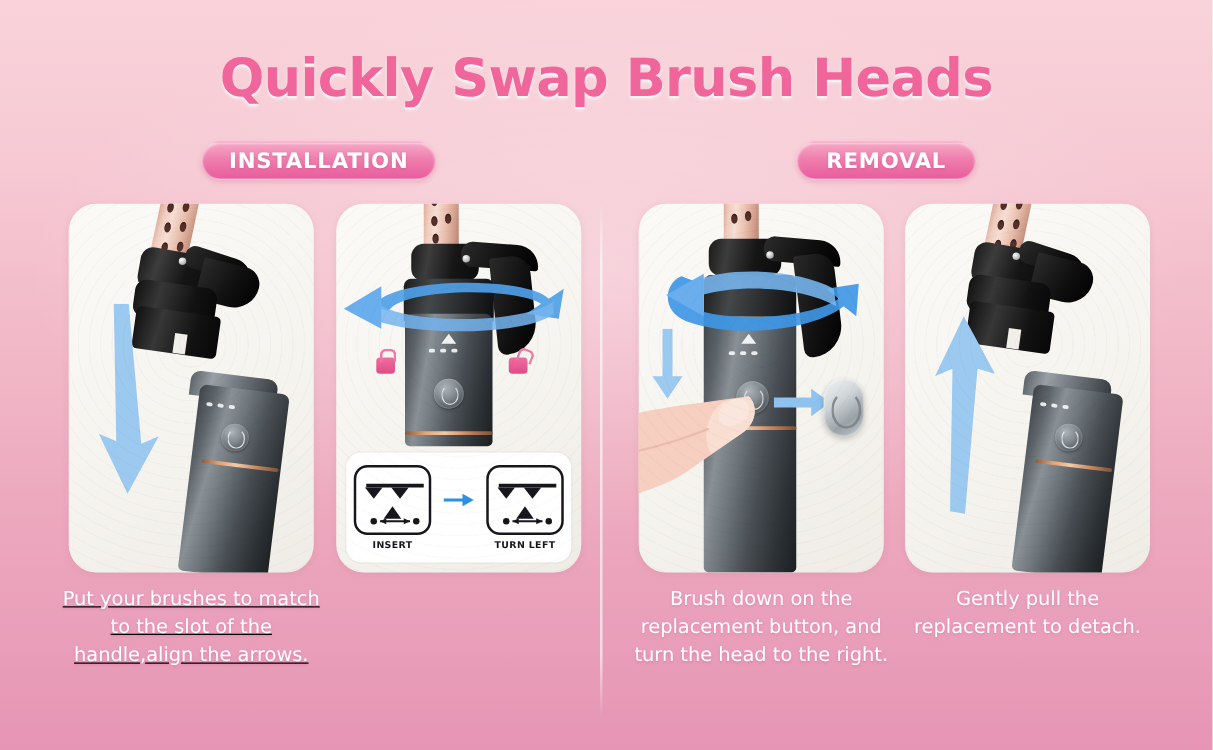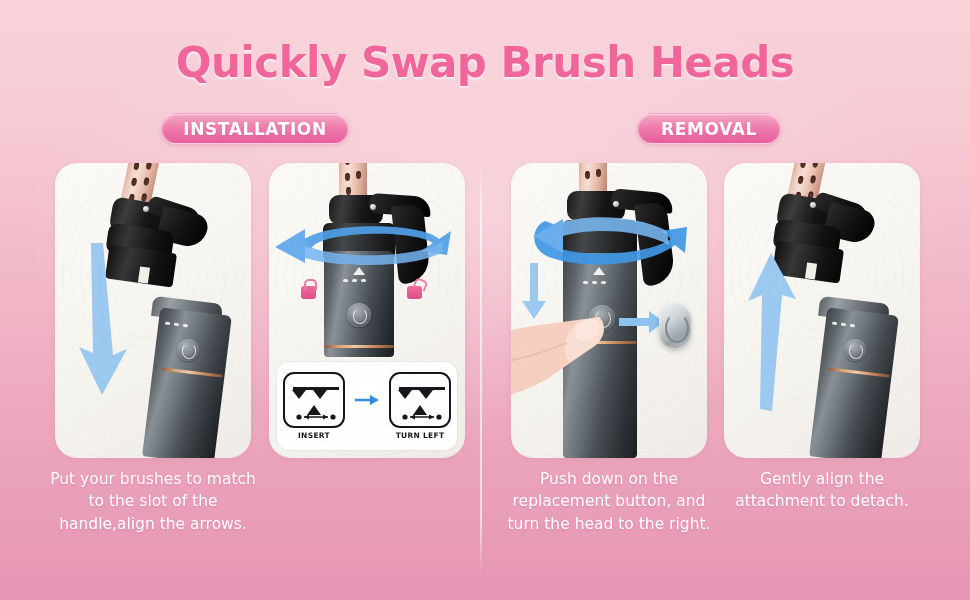--- a/index.html
+++ b/index.html
@@ -76,21 +76,21 @@
         rgba(255,255,255,0.62) 88%,
         rgba(255,255,255,0.0) 100%);
   }
 
   
   .panel {
     position: absolute;
     top: 163px;
     width: 196px;
   }
-  #panel-1 { left: 55px; }
+  #panel-1 { left: 55px; text-decoration: underline; }
   #panel-2 { left: 269px; }
   #panel-3 { left: 511px; }
   #panel-4 { left: 724px; }
 
   .card {
     position: relative;
     width: 196px;
     height: 295px;
     border-radius: 22px;
     background: linear-gradient(150deg, #fbfaf7 0%, #f6f4ef 55%, #efece6 100%);
@@ -499,21 +499,21 @@
     <svg class="finger" style="left:-4px;top:140px;" width="110" height="110" viewBox="0 0 110 110">
       <path d="M92,14 C100,22 98,36 86,44 L40,76 C24,86 2,92 -8,96 L-8,30
                C8,26 30,22 48,20 Z" fill="#f6cfc0"></path>
       <path d="M92,14 C100,22 98,36 86,44 L62,60 C54,48 58,28 72,18 Z" fill="#f9ded2"></path>
       <ellipse cx="80" cy="27" rx="13" ry="10" transform="rotate(-32 80 27)" fill="#fbe6dd"></ellipse>
       <path d="M-8,60 C14,56 40,48 60,40" stroke="#e9bcab" stroke-width="1.6" fill="none"></path>
     </svg>
 
     <div class="loose-btn" style="left:148px;top:140px;"></div>
   </div>
-  <div class="caption">Push down on the replacement button, and turn the head to the right.</div>
+  <div class="caption">Brush down on the replacement button, and turn the head to the right.</div>
 </div>
 
 <div class="panel" id="panel-4">
   <div class="card">
     <div class="art">
       <div class="brush-rod" style="left:66px;top:-8px;width:30px;height:62px;transform:rotate(12deg);">
         <div class="hole" style="left:6px;top:6px;"></div>
         <div class="hole" style="left:18px;top:3px;"></div>
         <div class="hole" style="left:7px;top:22px;"></div>
         <div class="hole" style="left:19px;top:19px;"></div>
@@ -535,14 +535,14 @@
           <i></i>
       </div>
       <div class="power-btn" style="left:120px;top:176px;width:22px;height:22px;"></div>
       <div class="copper-ring" style="left:104px;top:208px;width:62px;transform:rotate(7deg);"></div>
     </div>
 
     <svg class="arrow-straight" style="left:14px;top:90px;" width="70" height="160" viewBox="0 0 70 160">
       <polygon points="10,48 33,0 58,46 44,42 34,158 22,156 24,42" fill="#9cc9f0"></polygon>
     </svg>
   </div>
-  <div class="caption">Gently align the attachment to detach.</div>
+  <div class="caption">Gently pull the replacement to detach.</div>
 </div>
 
 </body></html>

